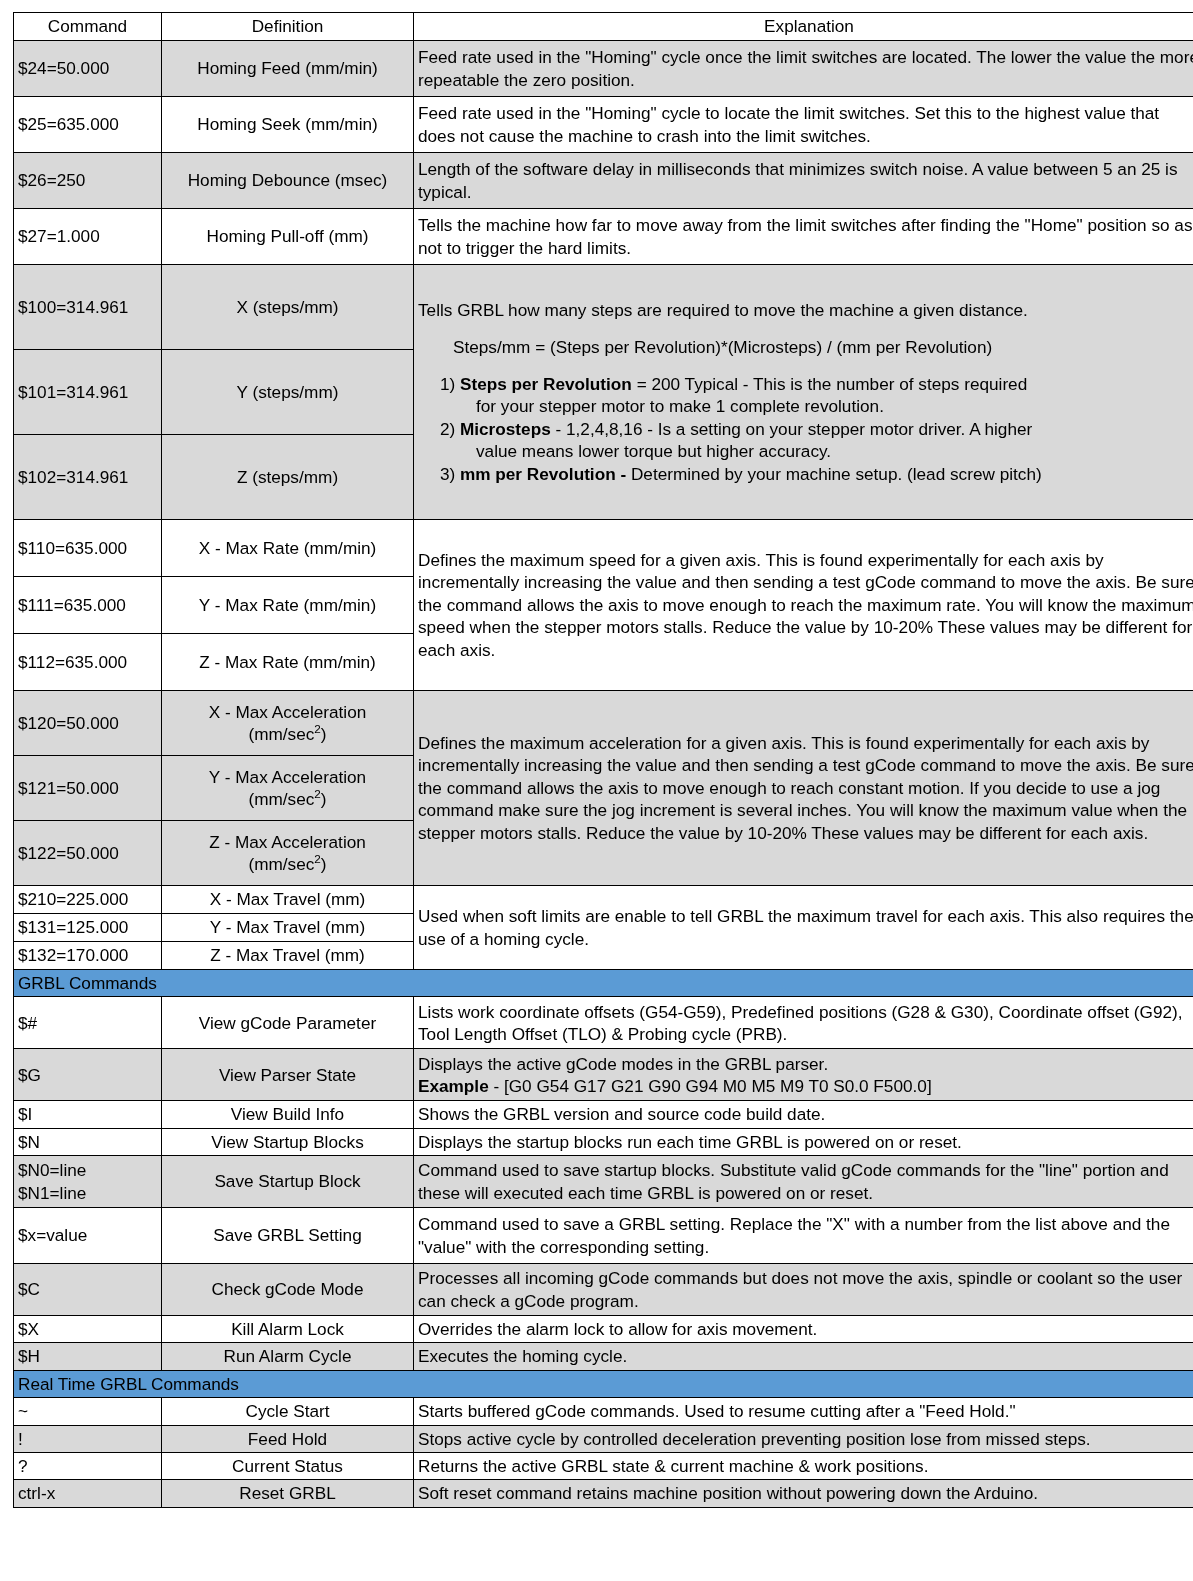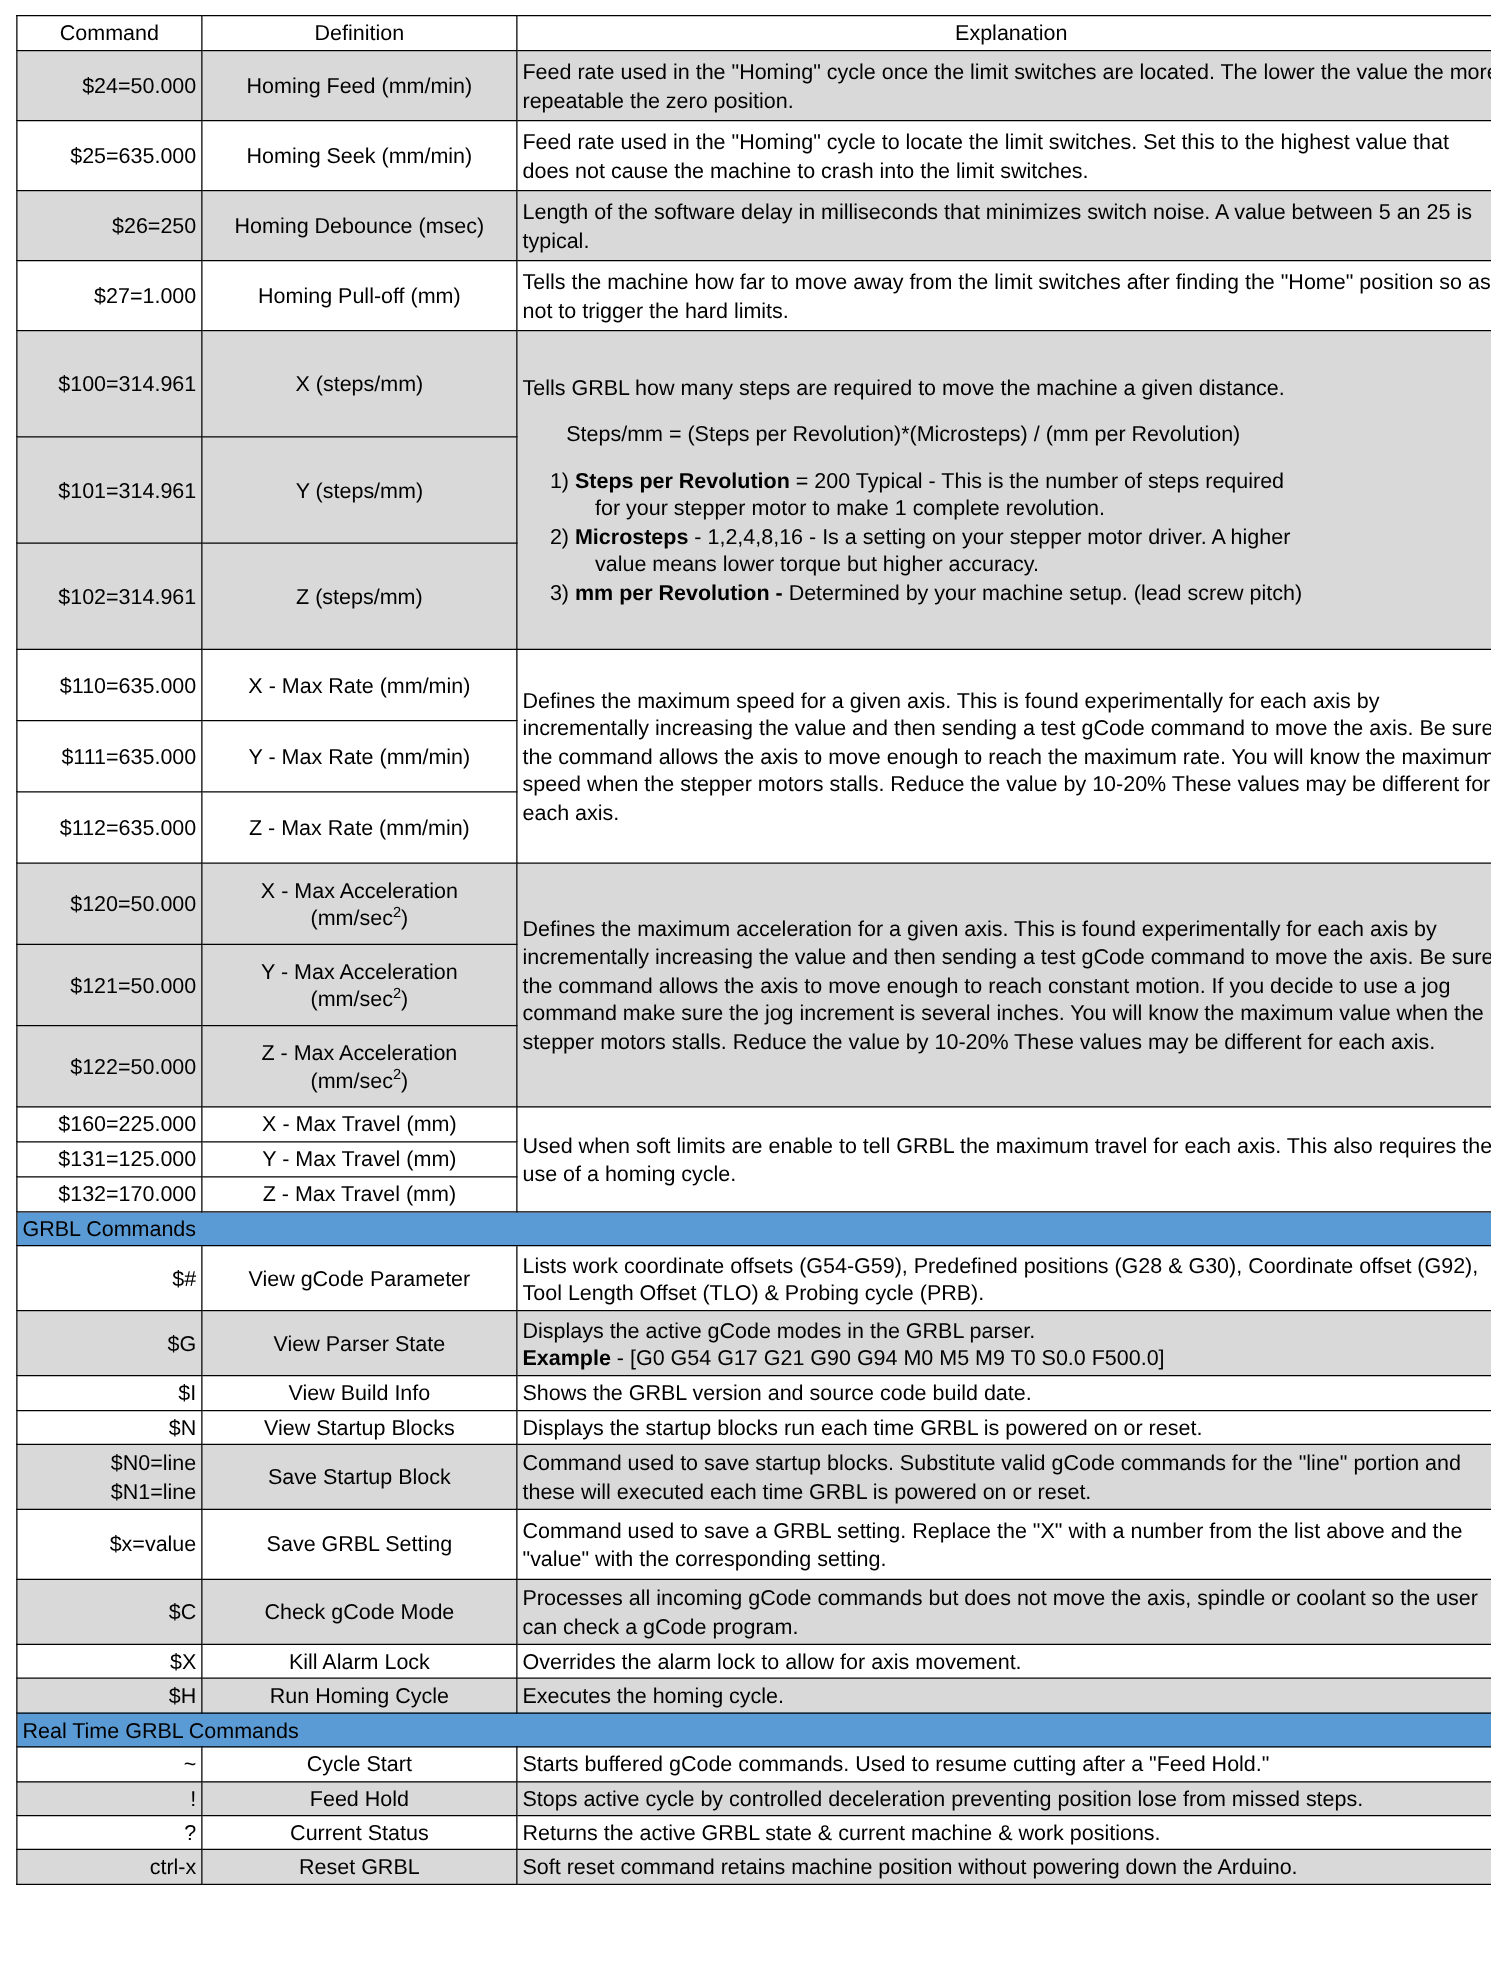--- a/index.html
+++ b/index.html
@@ -40,21 +40,21 @@
   .hdr th {
     text-align: center;
     font-weight: bold;
     font-size: 18.5px;
     padding: 2px 4px;
     background: #ffffff;
     height: 28px;
   }
 
   
-  .cmd  { text-align: right;   padding-left: 3px; white-space: pre-line; }
+  .cmd  { text-align: left;   padding-left: 3px; white-space: pre-line; }
   .def  { text-align: center; }
   .exp  { text-align: left; padding-left: 4px; padding-right: 3px; }
 
   .shade { background: #d9d9d9; }
   .plain { background: #ffffff; }
 
   
   .banner td {
     background: #5b9bd5;
     font-weight: bold;
@@ -183,21 +183,21 @@
   </tr>
   <tr class="shade" style="height:65px">
     <td class="cmd">$122=50.000</td>
     <td class="def tworow">
       <span>Z - Max Acceleration</span><br>
       <span><span>(mm/sec</span><sup>2</sup><span>)</span></span>
     </td>
   </tr>
 
   <tr class="plain" style="height:28px">
-    <td class="cmd">$160=225.000</td>
+    <td class="cmd">$210=225.000</td>
     <td class="def">X - Max Travel (mm)</td>
     <td class="exp" rowspan="3">Used when soft limits are enable to tell GRBL the maximum travel for each axis. This also requires the use of a homing cycle.</td>
   </tr>
   <tr class="plain" style="height:28px">
     <td class="cmd">$131=125.000</td>
     <td class="def">Y - Max Travel (mm)</td>
   </tr>
   <tr class="plain" style="height:28px">
     <td class="cmd">$132=170.000</td>
     <td class="def">Z - Max Travel (mm)</td>
@@ -254,21 +254,21 @@
   </tr>
 
   <tr class="plain" style="height:27px">
     <td class="cmd">$X</td>
     <td class="def">Kill Alarm Lock</td>
     <td class="exp">Overrides the alarm lock to allow for axis movement.</td>
   </tr>
 
   <tr class="shade" style="height:27px">
     <td class="cmd">$H</td>
-    <td class="def">Run Homing Cycle</td>
+    <td class="def">Run Alarm Cycle</td>
     <td class="exp">Executes the homing cycle.</td>
   </tr>
 
   <tr class="banner">
     <td colspan="3">Real Time GRBL Commands</td>
   </tr>
 
   <tr class="plain" style="height:27px">
     <td class="cmd">~</td>
     <td class="def">Cycle Start</td>

